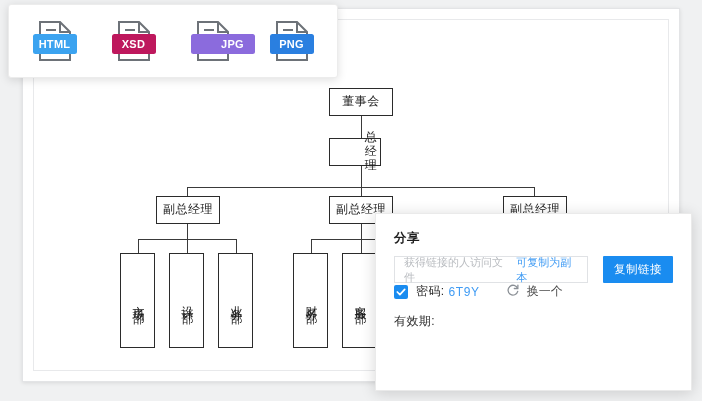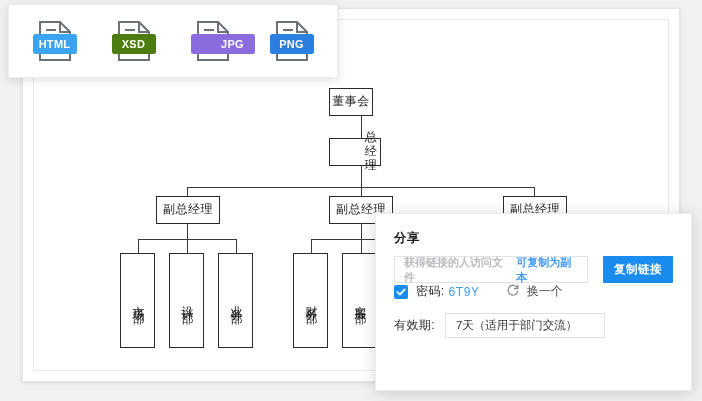--- a/index.html
+++ b/index.html
@@ -61,21 +61,21 @@
   #share-panel{
     position:absolute;left:375px;top:213px;width:317px;height:178px;
     background:#fff;border:1px solid #eaeaea;
     box-shadow:0 2px 14px rgba(0,0,0,.16);
     box-sizing:border-box;padding:16px 18px;z-index:40;
   }
   .panel-title{
     font-size:12.5px;font-weight:bold;color:#1d1d1d;margin:0 0 9px 0;
     letter-spacing:.5px;
   }
-  .link-row{display:flex;align-items:flex-end;gap:15px;font-weight:bold;}
+  .link-row{display:flex;align-items:flex-end;gap:15px;}
   .link-box{
     flex:1;height:27px;border:1px solid #e0e2e5;background:#fff;
     display:flex;align-items:center;gap:9px;padding:0 9px;
     box-sizing:border-box;font-size:11px;
   }
   .link-ph{color:#b9bcc0;}
   .link-action{color:#3f9bf4;}
   .copy-btn{
     height:27px;padding:0 11px;background:#1a8cf0;color:#fff;
     font-size:11.5px;display:flex;align-items:center;justify-content:center;
@@ -107,21 +107,21 @@
 </head>
 <body>
 
 <div id="stage">
 
   <div id="doc-card">
     <div id="canvas-frame">
 
       <div id="org-chart">
 
-        <div class="node" style="left:295px;top:68px;width:44px;height:28px;">董事会</div>
+        <div class="node" style="left:295px;top:68px;width:64px;height:28px;">董事会</div>
         <div class="line v" style="left:326.5px;top:96px;height:30px;"></div>
 
         <div class="node" style="left:295px;top:118px;width:52px;height:28px;padding-left:32px;">总经理</div>
         <div class="line v" style="left:326.5px;top:146px;height:22px;"></div>
 
         <div class="line h" style="left:153px;top:167px;width:347px;"></div>
         <div class="line v" style="left:153px;top:167px;height:10px;"></div>
         <div class="line v" style="left:326.5px;top:167px;height:10px;"></div>
         <div class="line v" style="left:500px;top:167px;height:10px;"></div>
 
@@ -166,21 +166,21 @@
       <span class="file-badge" style="background:#3ba3f0;">HTML</span>
     </div>
 
     <div class="file-icon">
       <svg width="32" height="40" viewBox="0 0 32 40">
         <path d="M1 1 H21 L31 11 V39 H1 Z" fill="#fff" stroke="#6d7278" stroke-width="2"></path>
         <path d="M21 1 V11 H31" fill="none" stroke="#6d7278" stroke-width="2"></path>
         <line x1="7" y1="9" x2="17" y2="9" stroke="#6d7278" stroke-width="2"></line>
         <line x1="7" y1="15" x2="17" y2="15" stroke="#6d7278" stroke-width="2"></line>
       </svg>
-      <span class="file-badge" style="background:#4d7c0f;">XSD</span>
+      <span class="file-badge" style="background:#be185d;">XSD</span>
     </div>
 
     <div class="file-icon">
       <svg width="32" height="40" viewBox="0 0 32 40">
         <path d="M1 1 H21 L31 11 V39 H1 Z" fill="#fff" stroke="#6d7278" stroke-width="2"></path>
         <path d="M21 1 V11 H31" fill="none" stroke="#6d7278" stroke-width="2"></path>
         <line x1="7" y1="9" x2="17" y2="9" stroke="#6d7278" stroke-width="2"></line>
         <line x1="7" y1="15" x2="17" y2="15" stroke="#6d7278" stroke-width="2"></line>
       </svg>
       <span class="file-badge" style="background:#8b6bdd;padding-left:20px;">JPG</span>
@@ -223,18 +223,17 @@
         <svg width="14" height="14" viewBox="0 0 16 16">
           <path d="M13.2 6.2 A5.6 5.6 0 1 0 13.4 9.6" fill="none" stroke="#8b9096" stroke-width="1.5" stroke-linecap="round"></path>
           <path d="M13.6 2.4 L13.5 6.5 L9.5 6.3" fill="none" stroke="#8b9096" stroke-width="1.5" stroke-linecap="round" stroke-linejoin="round"></path>
         </svg>
         <span>换一个</span>
       </span>
     </div>
 
     <div class="exp-row">
       <span class="exp-label">有效期:</span>
-      <span class="exp-box">7天（适用于部门交流）</span>
     </div>
 
   </div>
 
 </div>
 
 </body></html>

